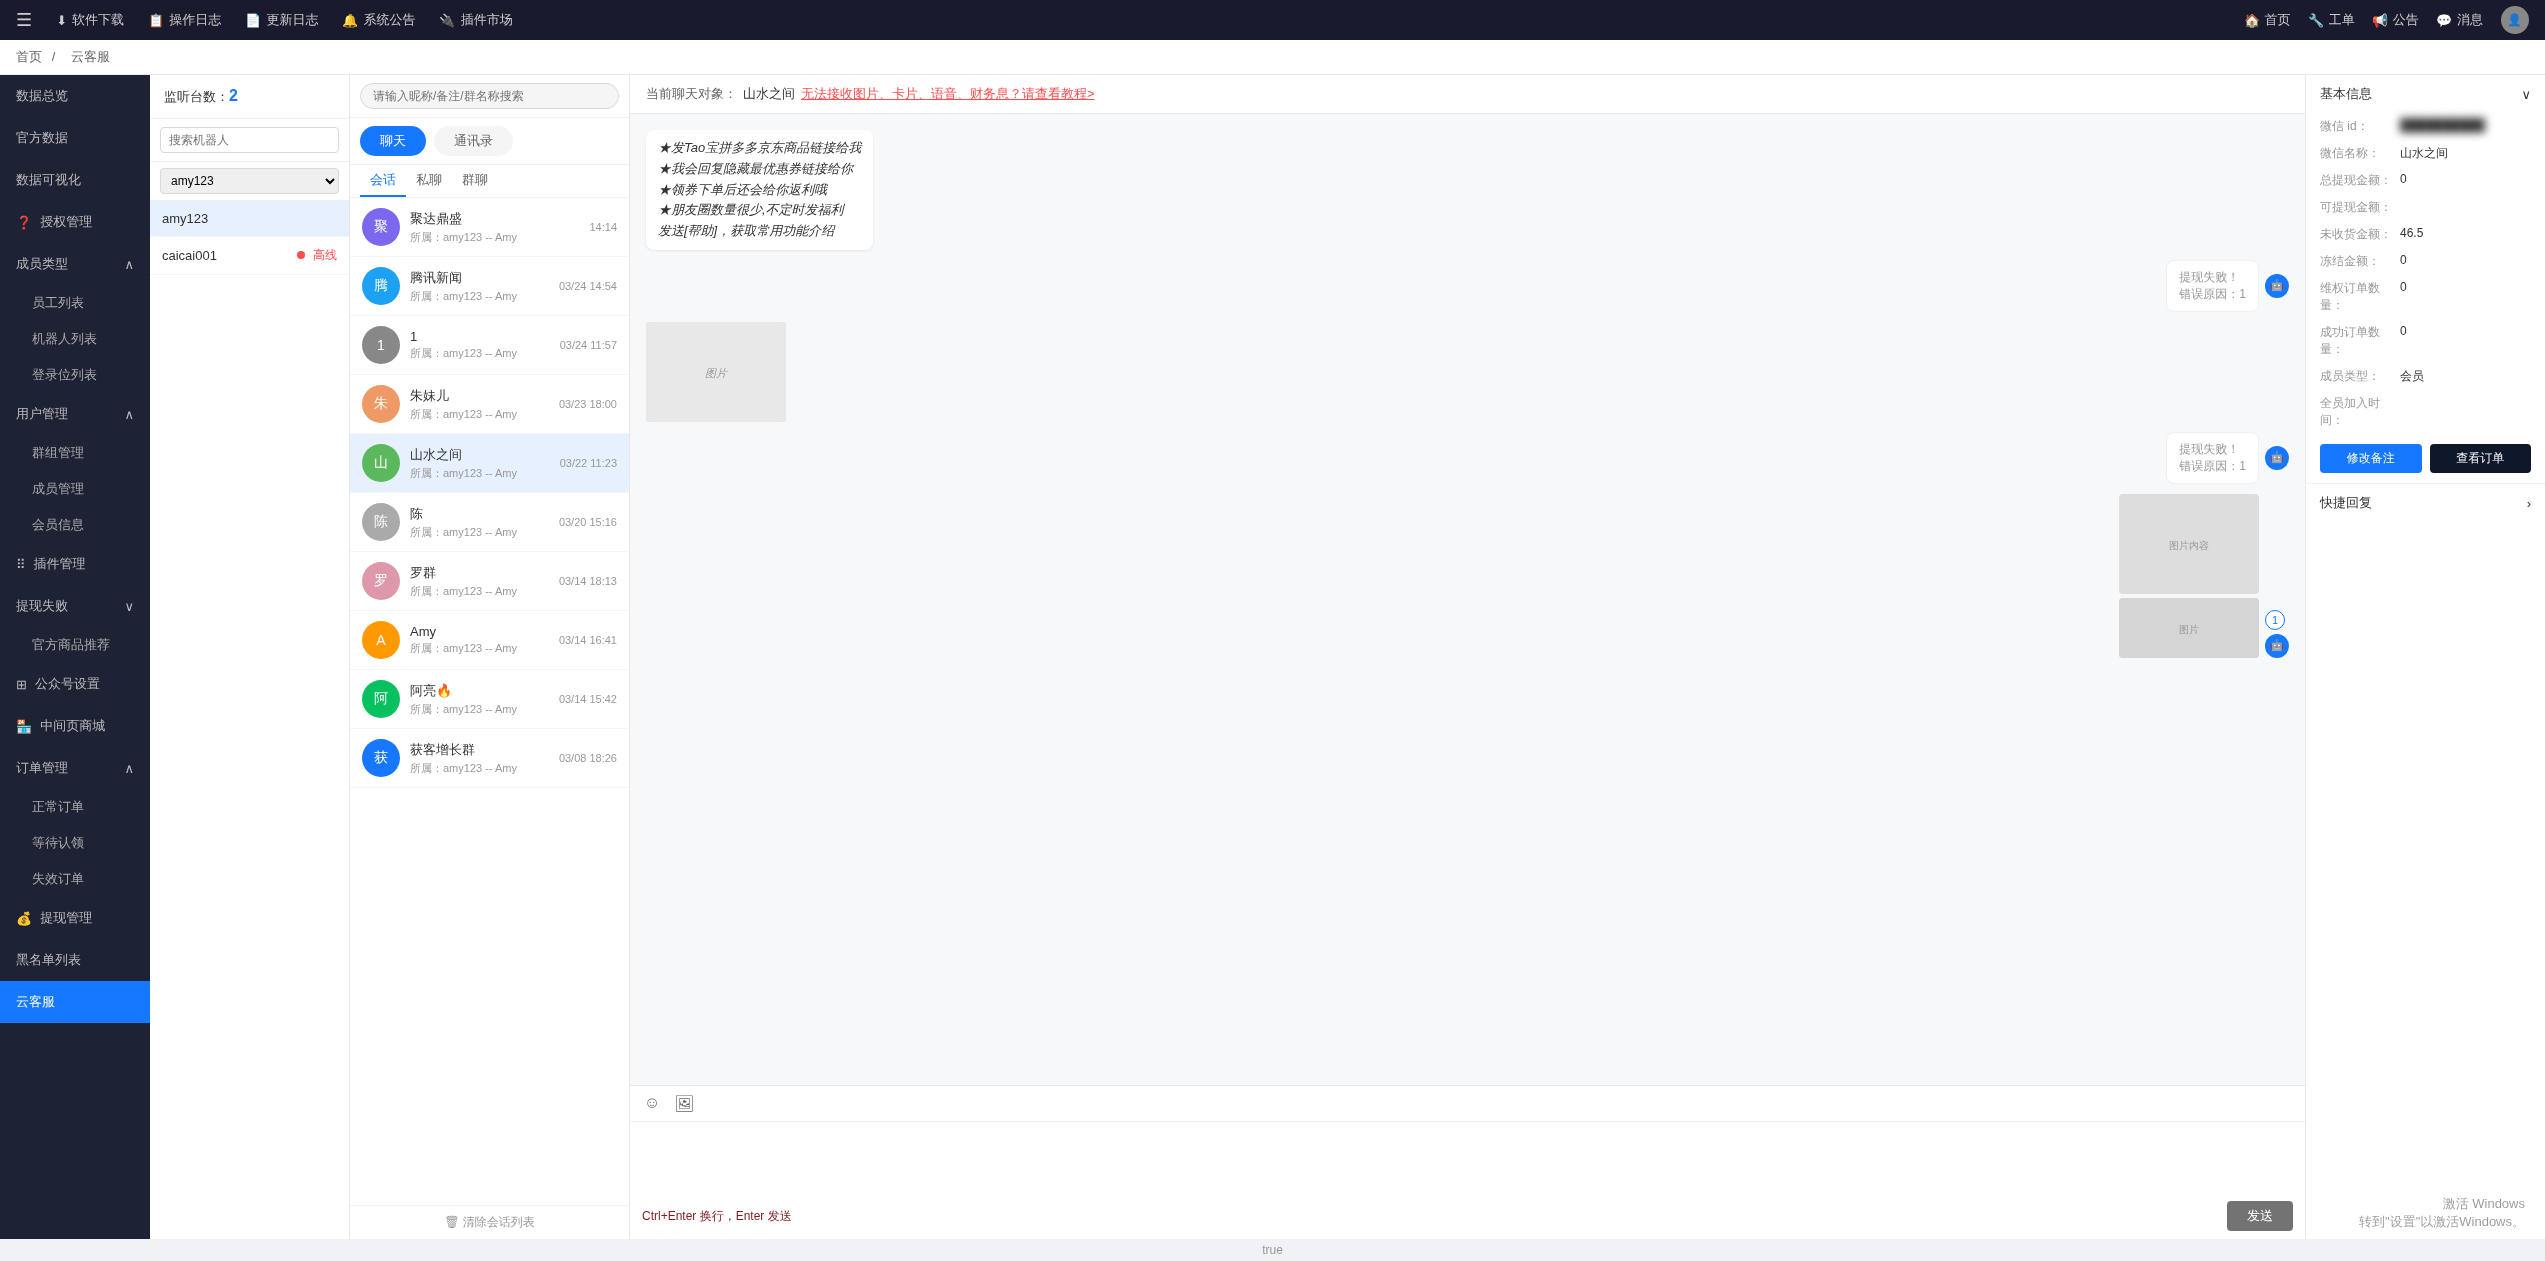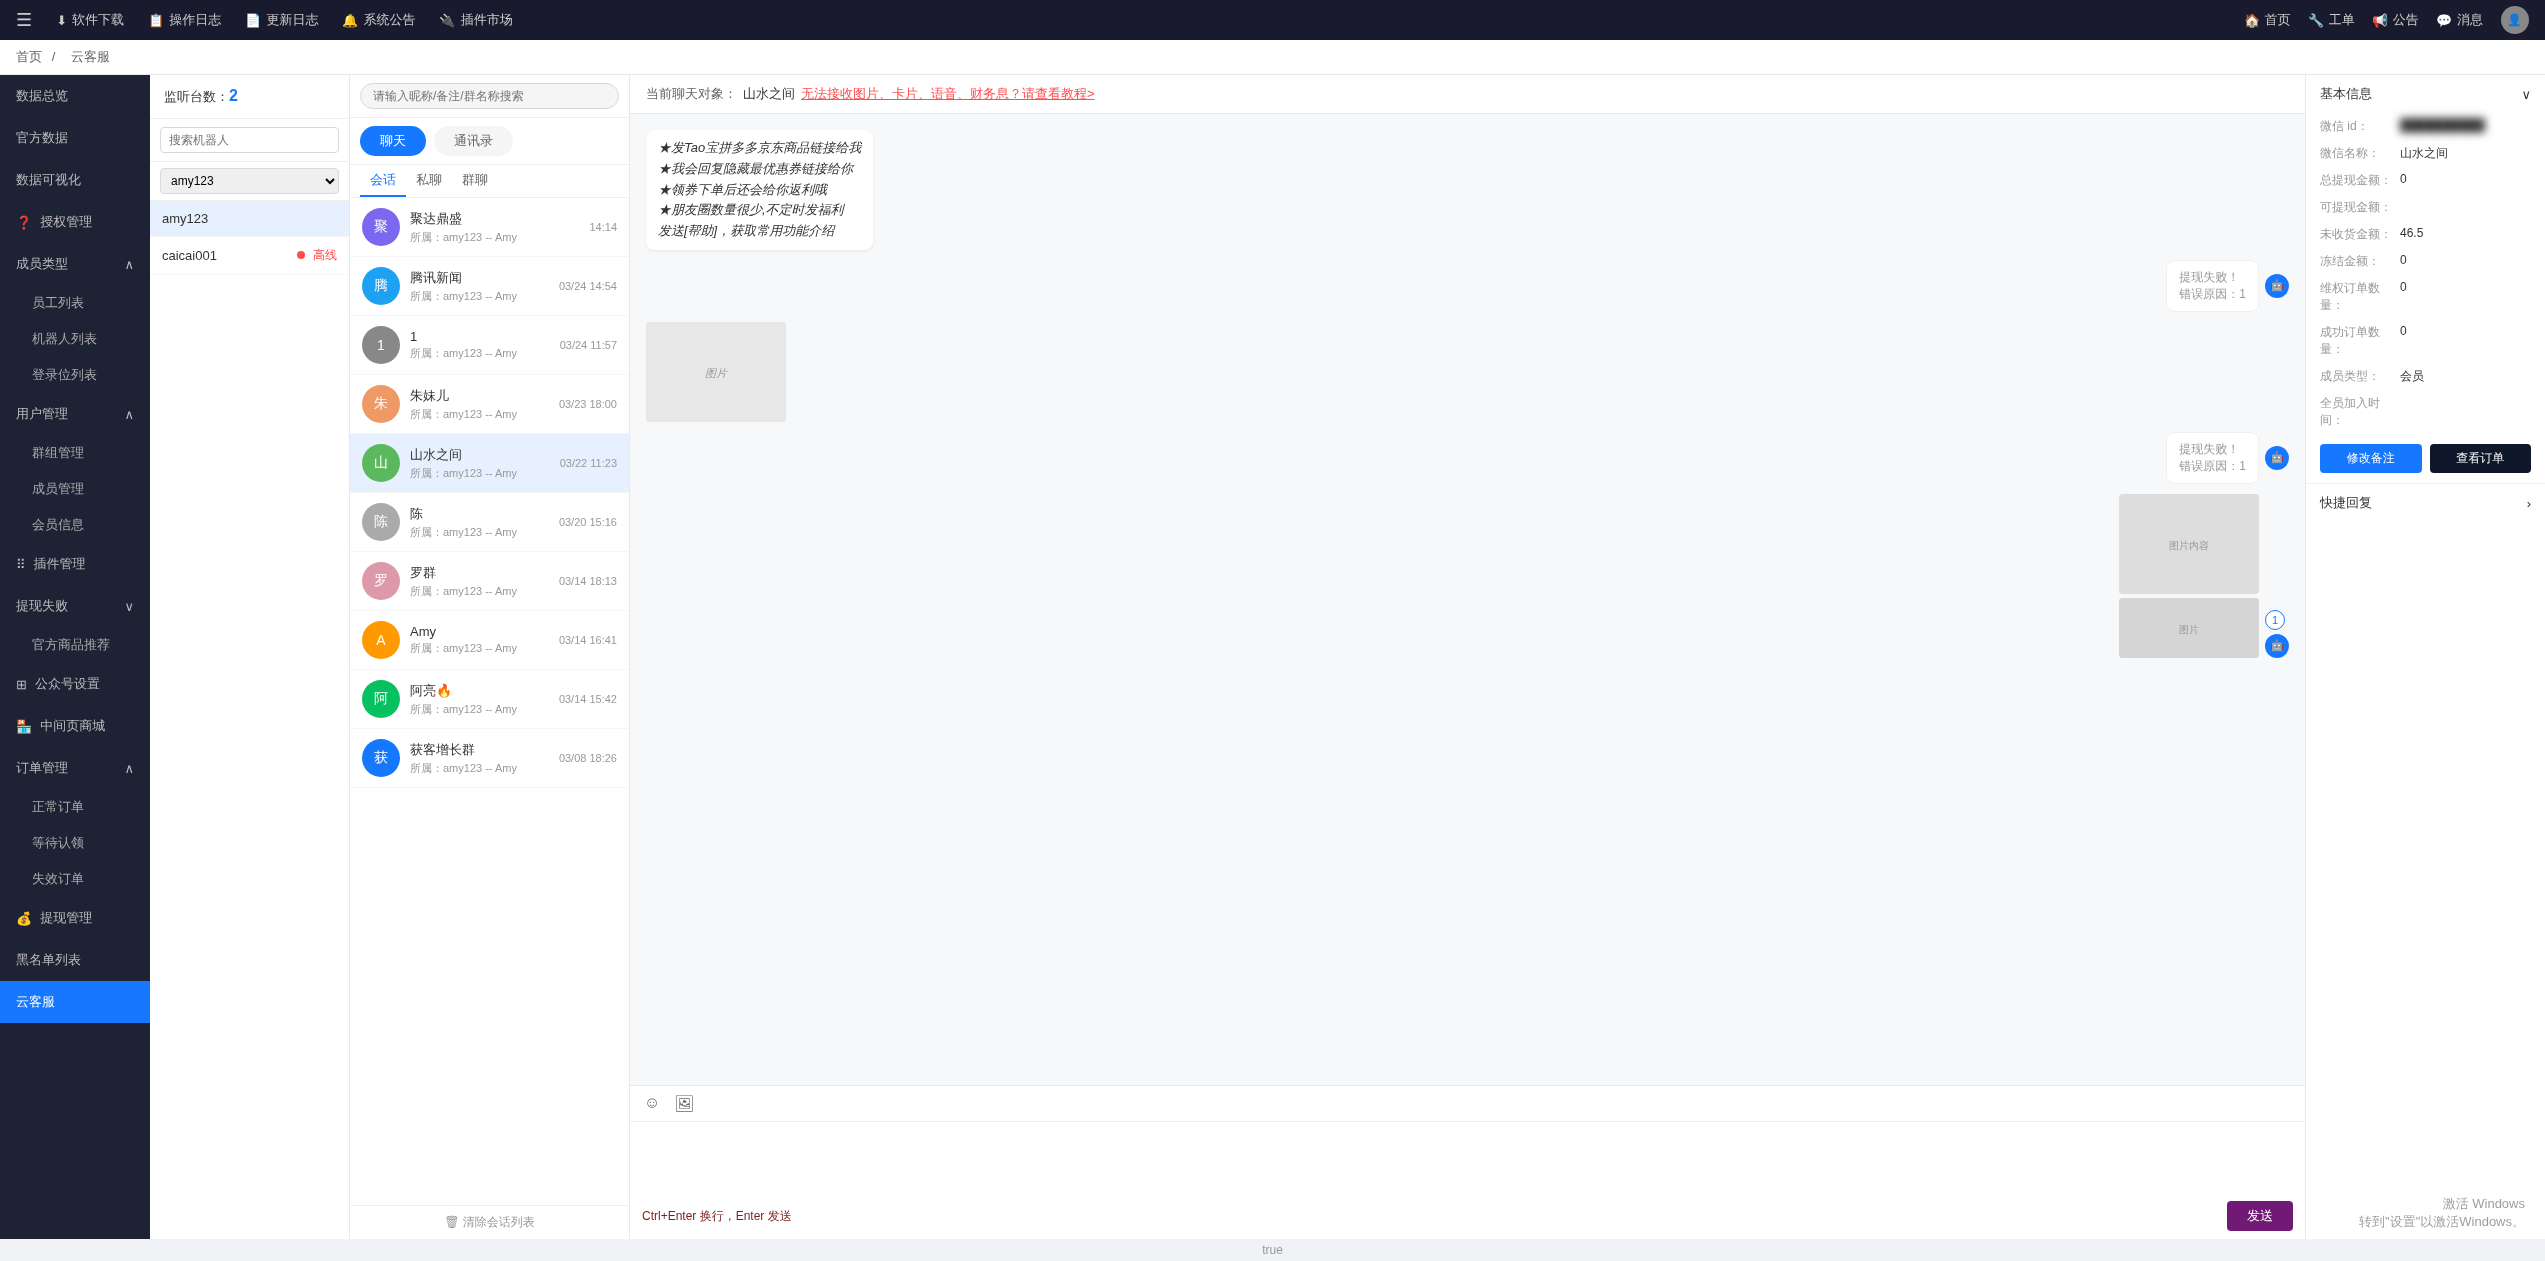--- a/index.html
+++ b/index.html
@@ -338,21 +338,21 @@
       background: #fff;
     }
     .chat-input-footer {
       display: flex;
       justify-content: space-between;
       align-items: center;
       padding: 6px 12px 8px;
     }
     .send-hint { font-size: 12px; color: #7f1d1d; }
     .send-btn {
-      background: #701a75;
+      background: #737373;
       color: #fff;
       border: none;
       border-radius: 4px;
       padding: 6px 20px;
       cursor: pointer;
       font-size: 13px;
     }
 
     
     .info-panel {

